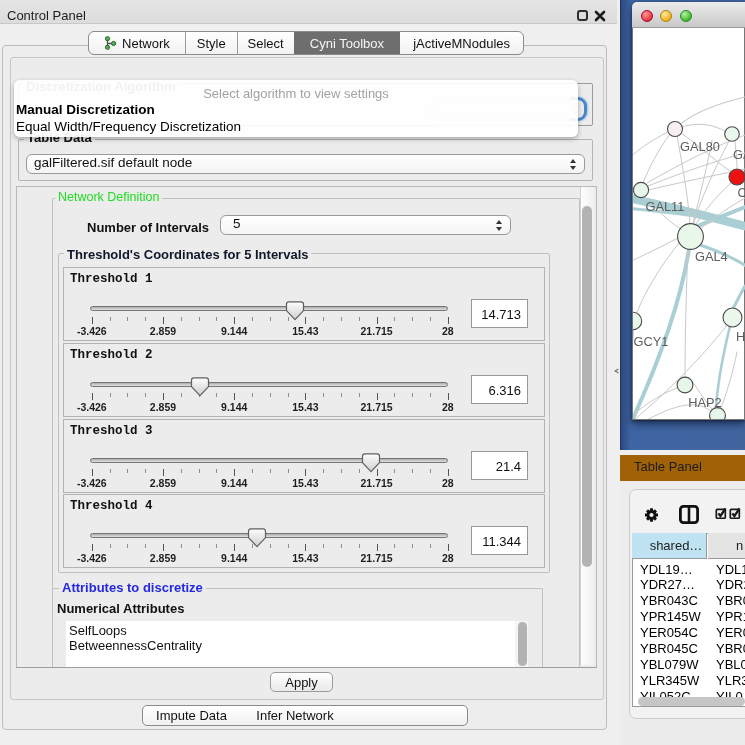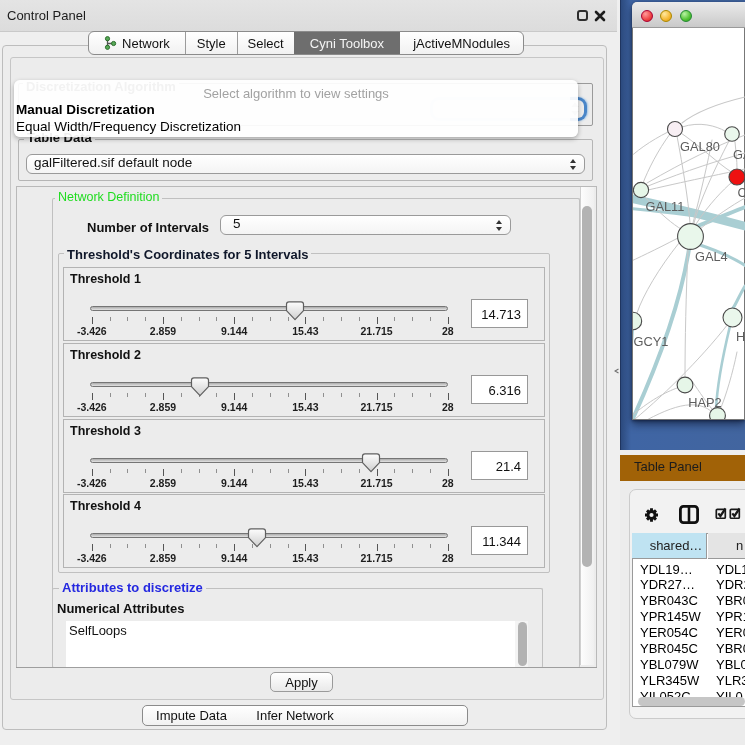--- a/index.html
+++ b/index.html
@@ -1,21 +1,21 @@
 <!DOCTYPE html>
 <html><head>
 <meta charset="utf-8">
 <style>
   * { margin:0; padding:0; box-sizing:border-box; }
   html,body { width:745px; height:745px; overflow:hidden; }
   body { background:#efefef; font-family:"Liberation Sans", sans-serif; position:relative; }
   .abs { position:absolute; }
 
   
-  #titlebar { left:0; top:0; width:617px; height:32px;
+  #titlebar { left:0; top:0; width:617px; height:24px;
     background:linear-gradient(#e4e4e4,#dcdcdc); border-bottom:1px solid #c9c9c9; }
   #titlebar .tl { left:7px; top:8px; font-size:13px; color:#1c1c1c; }
   #icoSquare { left:577px; top:10px; width:11px; height:11px; border:2px solid #2e2e2e; border-radius:3px; }
   
   .tabbar { background:linear-gradient(#ffffff,#f1f1f1); border:1px solid #8b8b8b; border-radius:5px;
     display:flex; align-items:center; overflow:hidden; }
   .tabbar .seg { height:100%; display:flex; align-items:center; justify-content:center;
     font-size:13px; color:#111; position:relative; }
   .tabbar .seg.dk { background:#6e6e6e; color:#f4f4f4; }
   .tabbar .div { width:1px; height:100%; background:#9b9b9b; }
@@ -35,21 +35,21 @@
   .gtitle { position:absolute; font-size:12px; padding:0 3px; background:#ececec; white-space:nowrap; }
 
   .combo { position:absolute; background:linear-gradient(#ffffff,#f4f4f4); border:1px solid #9a9a9a;
     border-radius:4px; font-size:13px; color:#111; display:flex; align-items:flex-start; }
   .combo .txt { padding-left:7px; font-size:13.5px; }
   .combo .arr { position:absolute; right:4px; top:0; bottom:0; width:14px; display:flex;
     flex-direction:column; align-items:center; justify-content:center; color:#333; }
 
   
   .tpanel { position:absolute; left:63px; width:482px; height:74px; background:#ececec; border:1px solid #b3b3b3; }
-  .tpanel .tt { position:absolute; left:6px; top:4px; font-size:12.5px; font-weight:bold; color:#111; }
+  .tpanel .tt { position:absolute; left:6px; top:4px; font-size:12.5px; font-weight:bold; color:#111;font-family:Liberation Mono, monospace; }
   .track { position:absolute; left:26px; top:38px; width:358px; height:5px;
     background:linear-gradient(#ababab,#e3e3e3); border:1px solid #757575; border-radius:3px; }
   .ticks { position:absolute; left:0; top:49px; width:100%; height:7px; }
   .tlabels { position:absolute; left:0; top:57px; width:100%; height:13px; }
   .tlabels span { position:absolute; font-size:10.5px; font-weight:bold; color:#1d1d1d; transform:translateX(-50%); }
   .vfield { position:absolute; left:407px; top:31px; width:57px; height:29px; background:#fff;
     border:1px solid #989898; font-size:13px; color:#111; text-align:right; padding:7px 6px 0 0; }
   .thumb { position:absolute; top:33px; width:20px; height:20px; transform:translateX(-50%); }
 
   
@@ -324,20 +324,21 @@
       <path d="M -8.5 3.2 Q -8.5 0.8 -6 0.8 L 6 0.8 Q 8.5 0.8 8.5 3.2 L 8.5 9.6 L 0 18.6 L -8.5 9.6 Z" fill="url(#thg)" stroke="#5f5f5f" stroke-width="1.2" stroke-linejoin="round"></path>
     </svg>
     <div class="vfield">11.344</div>
   </div>
 
 <div class="gbox" style="left:52px;top:588px;width:491px;height:80px;border-bottom:none"></div>
 <div class="gtitle" style="left:59px;top:580px;color:#2428e0;font-size:13px;font-weight:bold">Attributes to discretize</div>
 <div class="abs" style="left:57px;top:601px;font-size:13px;font-weight:bold;color:#111">Numerical Attributes</div>
 <div class="abs" id="attrlist">
   <div>SelfLoops</div>
+  <div>BetweennessCentrality</div>
 </div>
 <div class="abs" style="left:515px;top:621px;width:13px;height:46px;background:#f4f4f4"></div>
 <div class="abs" style="left:518px;top:622px;width:9px;height:44px;background:#b2b2b2;border-radius:4.5px"></div>
 
 <div class="abs" id="vtrack"></div>
 <div class="abs" id="vthumb"></div>
 <div class="abs" style="left:16px;top:667px;width:581px;height:1px;background:#9e9e9e"></div>
 
 <div class="btn" style="left:270px;top:672px;width:63px;height:20px">Apply</div>
 

